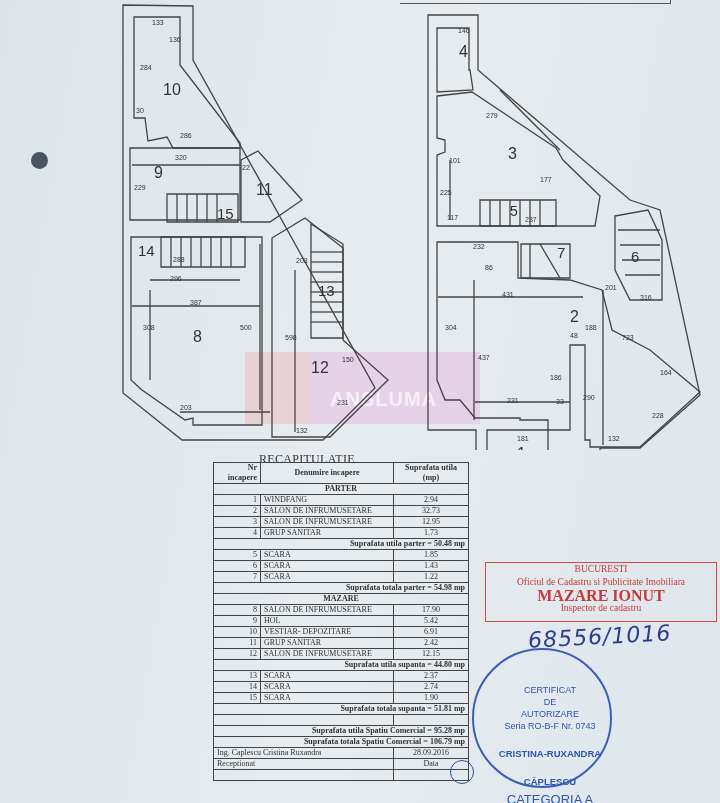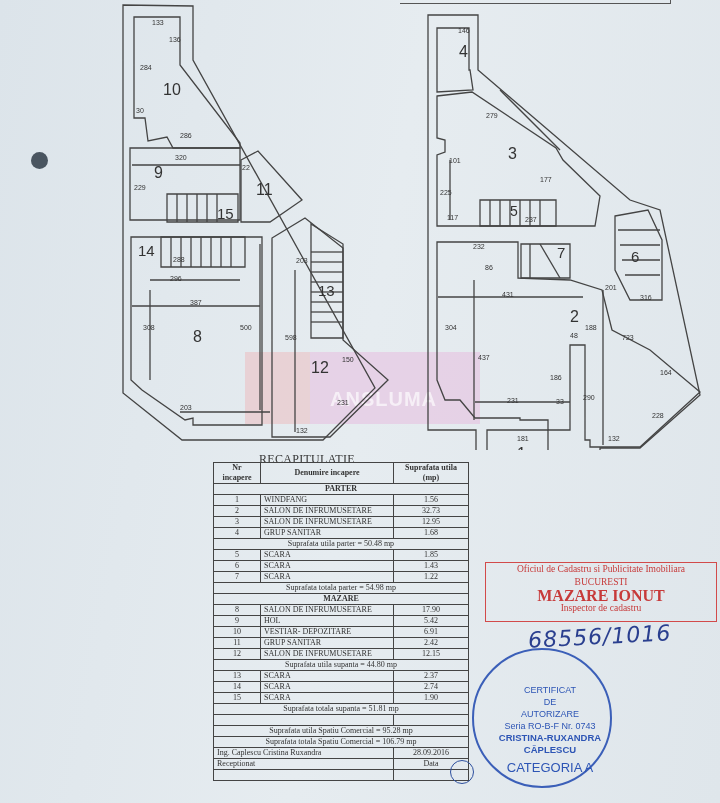--- a/index.html
+++ b/index.html
@@ -9,30 +9,30 @@
   .topline{position:absolute;left:400px;top:0;width:270px;height:3px;border-bottom:1px solid #555;border-right:1px solid #555;}
   svg.plan{position:absolute;left:0;top:0;}
   .plan text{font-family:"Liberation Sans",sans-serif;fill:#333;}
   .wm{position:absolute;left:245px;top:352px;width:235px;height:72px;background:rgba(230,180,220,0.45);}
   .wm-y{position:absolute;left:245px;top:352px;width:65px;height:72px;background:rgba(240,235,170,0.45);}
   .wm-txt{position:absolute;left:330px;top:388px;font-family:"Liberation Sans",sans-serif;font-size:20px;font-weight:bold;color:rgba(255,255,255,0.65);letter-spacing:1px;}
   .recap-title{position:absolute;left:259px;top:452px;font-size:12px;letter-spacing:0.3px;}
   table.recap{position:absolute;left:213px;top:462px;width:256px;border-collapse:collapse;font-size:8px;}
   table.recap td,table.recap th{border:1px solid #444;padding:0 3px;height:10px;line-height:10px;}
   table.recap th{font-weight:bold;font-size:8px;}
-  .c-nr{width:40px;text-align:center;}
+  .c-nr{width:40px;text-align:right;}
   .c-val{width:68px;text-align:center;}
   .sec{text-align:center;font-weight:bold;}
-  .sum{text-align:center;font-weight:normal;}
+  .sum{text-align:right;font-weight:bold;}
   .stamp-rect{position:absolute;left:485px;top:562px;width:230px;height:58px;border:1.5px solid #d24a4a;color:#c73a3a;text-align:center;font-size:9.5px;line-height:13px;}
   .stamp-rect .name{font-weight:bold;font-size:16px;}
   .hand-num{position:absolute;left:528px;top:624px;font-family:"DejaVu Sans",sans-serif;font-style:italic;font-size:22px;color:#2a3f8f;letter-spacing:1px;transform:rotate(-3deg);}
   .stamp-circle{position:absolute;left:472px;top:648px;width:136px;height:136px;border-radius:50%;border:2px solid #3b5fb8;color:#2d55b5;text-align:center;font-family:"Liberation Sans",sans-serif;}
   .stamp-circle .inner{position:absolute;left:16px;right:0;top:34px;font-size:9px;line-height:12px;}
-  .stamp-circle .bold{font-weight:bold;font-size:9.5px;}
+  .stamp-circle .bold{font-weight:bold;font-size:9.5px;margin-top:16px;}
   .sig{position:absolute;left:450px;top:760px;width:22px;height:22px;border:1.5px solid #2d4f9e;border-radius:50%;}
 </style>
 </head>
 <body>
 
 <div class="page">
   <div class="topline"></div>
   <div class="hole"></div>
 
   <div class="wm-y"></div>
@@ -199,36 +199,36 @@
       <th class="c-nr">Nr incapere</th>
       <th>Denumire incapere</th>
       <th class="c-val">Suprafata utila (mp)</th>
     </tr>
     <tr>
           <td colspan="3" class="sec">PARTER</td>
         </tr>
     <tr>
           <td class="c-nr">1</td>
           <td>WINDFANG</td>
-          <td class="c-val">1.56</td>
+          <td class="c-val">2.94</td>
         </tr>
     <tr>
           <td class="c-nr">2</td>
           <td>SALON DE INFRUMUSETARE</td>
           <td class="c-val">32.73</td>
         </tr>
     <tr>
           <td class="c-nr">3</td>
           <td>SALON DE INFRUMUSETARE</td>
           <td class="c-val">12.95</td>
         </tr>
     <tr>
           <td class="c-nr">4</td>
           <td>GRUP SANITAR</td>
-          <td class="c-val">1.68</td>
+          <td class="c-val">1.73</td>
         </tr>
     <tr>
           <td colspan="3" class="sum">Suprafata utila parter = 50.48 mp</td>
         </tr>
     <tr>
           <td class="c-nr">5</td>
           <td>SCARA</td>
           <td class="c-val">1.85</td>
         </tr>
     <tr>
@@ -312,22 +312,22 @@
           <td class="c-val">Data</td>
         </tr>
     <tr>
           <td colspan="2" style="height:8px"></td>
           <td></td>
         </tr>
   </tbody>
     </table>
 
   <div class="stamp-rect">
+    <div>BUCURESTI</div>
     <div>Oficiul de Cadastru si Publicitate Imobiliara</div>
-    <div>BUCURESTI</div>
     <div class="name">MAZARE IONUT</div>
     <div>Inspector de cadastru</div>
   </div>
 
   <div class="hand-num">68556/1016</div>
 
   <div class="stamp-circle">
     <div class="inner">
       <div>CERTIFICAT</div>
       <div>DE</div>

